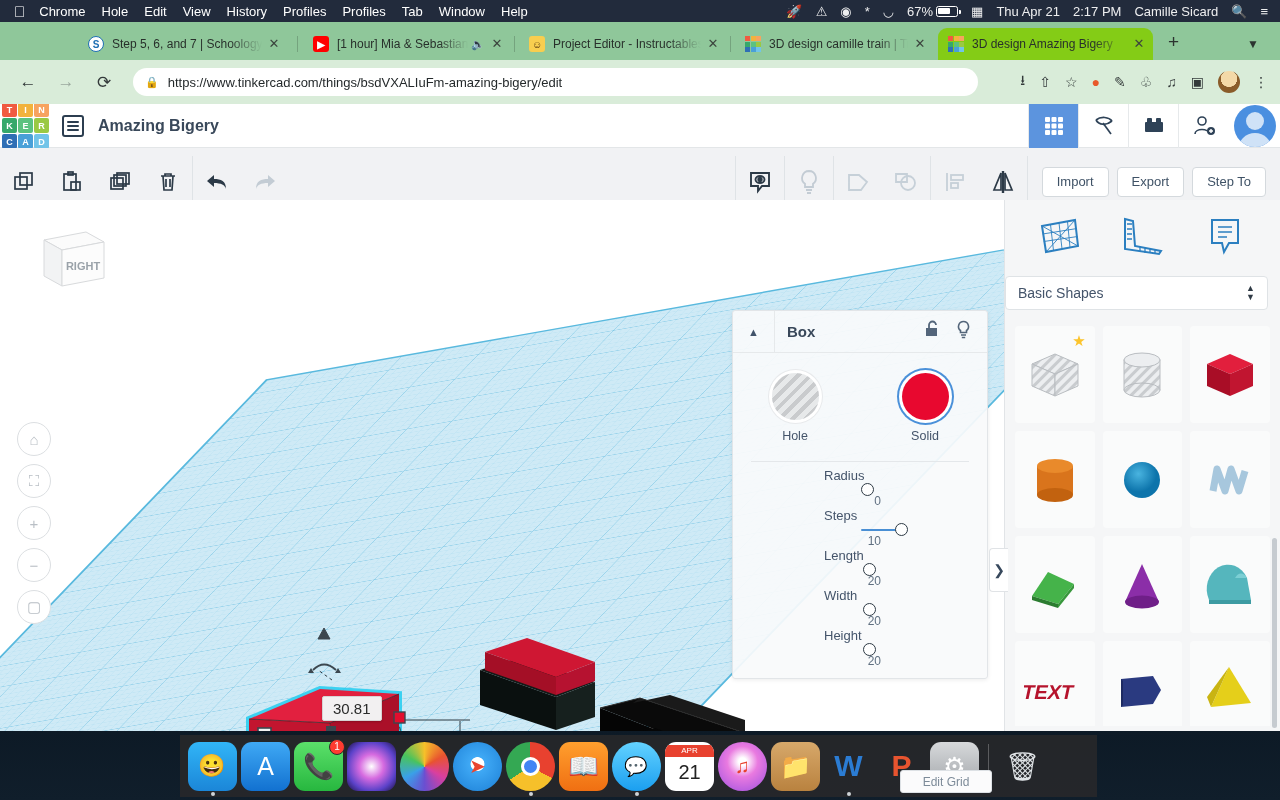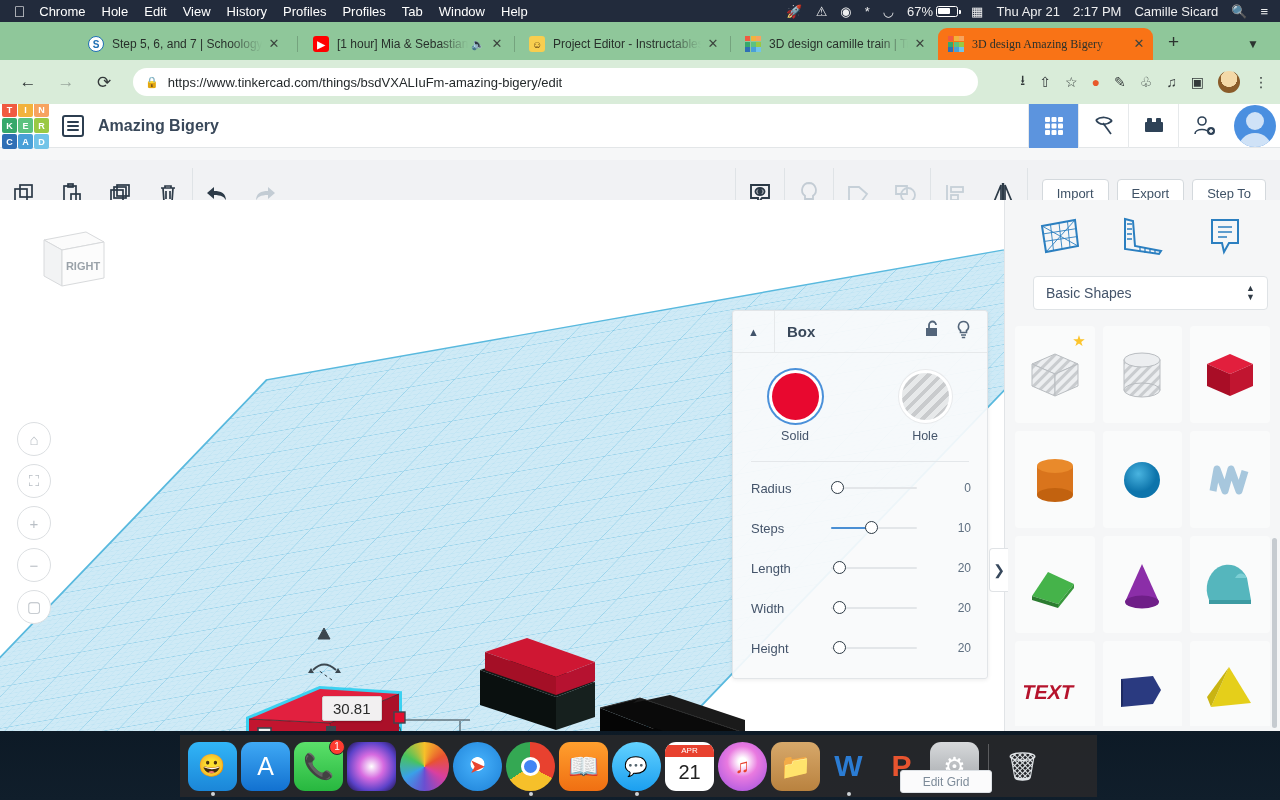--- a/index.html
+++ b/index.html
@@ -39,21 +39,21 @@
   }
   .tab .favicon{ width:16px;height:16px;flex:0 0 16px;margin-right:8px;border-radius:3px;
      display:flex;align-items:center;justify-content:center;font-size:10px;color:#fff;font-weight:bold;}
   .tab .ttl{ flex:1 1 auto; white-space:nowrap; overflow:hidden;
      -webkit-mask-image:linear-gradient(to right,#000 78%,transparent 100%);
      mask-image:linear-gradient(to right,#000 78%,transparent 100%); }
   .tab .x{ flex:0 0 16px; width:16px;height:16px; text-align:center; line-height:15px;
      font-size:13px; color:#3c443e; margin-left:4px;}
   .tab .spk{ flex:0 0 14px; font-size:11px; margin-left:3px; }
   .tab.inactive{ background:rgba(255,255,255,0.0); }
-  .tab.active{ background:#f97316; box-shadow:0 0 0 0 transparent;font-family:Liberation Serif, serif;}
+  .tab.active{ background:#84cc16; box-shadow:0 0 0 0 transparent;}
   .tabsep{position:absolute;top:14px;width:1px;height:16px;background:rgba(0,0,0,.18);}
   #newtab{position:absolute;top:13px;left:1168px;font-size:19px;color:#2c3430;line-height:14px;cursor:pointer;}
   #tablistbtn{position:absolute;top:15px;left:1247px;font-size:12px;color:#2c3430;}
 
   .tcfav{width:16px;height:16px;display:grid;grid-template-columns:repeat(3,1fr);grid-template-rows:repeat(3,1fr);gap:.5px;}
   .tcfav i{display:block;}
 
   
   #chrome-toolbar{
     position:absolute; top:60px; left:0; width:1280px; height:44px;
@@ -94,21 +94,21 @@
   .hdr-btn{ width:50px;display:flex;align-items:center;justify-content:center;
      border-left:1px solid #e6e9eb; color:#3d5166;}
   .hdr-btn.sel{ background:#5c94de; color:#fff;}
   #avatar-tc{ width:42px;height:42px;border-radius:50%;margin:1px 4px 0 6px;
      background:#4a8fe0; position:relative; overflow:hidden;}
   #avatar-tc:before{content:"";position:absolute;left:12px;top:7px;width:18px;height:18px;border-radius:50%;background:#cfe2f7;}
   #avatar-tc:after{content:"";position:absolute;left:4px;top:28px;width:34px;height:24px;border-radius:17px 17px 0 0;background:#cfe2f7;}
 
   
   #tc-toolbar{ position:absolute;top:44px;left:0;width:1280px;height:68px;background:#f1f2f4;
-     border-bottom:1px solid #dfe3e6; display:flex; align-items:center;margin-top:12px;}
+     border-bottom:1px solid #dfe3e6; display:flex; align-items:center;}
   .tb-ic{ width:48px;height:52px;display:flex;align-items:center;justify-content:center;color:#2c3a47;}
   .tb-ic.ghost{ color:#c3ccd4;}
   .tb-sep{ width:1px;height:52px;background:#dfe3e6; }
   .tb-spacer{ flex:1 1 auto; }
   .tb-btn{ height:30px;padding:0 14px;border:1px solid #d4d9dd;background:#fff;border-radius:4px;
      font-size:13px;color:#3f5266;display:flex;align-items:center;margin-right:8px;}
 
   
   #canvas{ position:absolute; top:96px; left:0; width:1004px; height:531px; background:#fff; overflow:hidden;}
   #viewcube{ position:absolute; left:24px; top:24px; width:84px; height:70px;}
@@ -128,21 +128,21 @@
   #props-head .hicons{ margin-left:auto; display:flex; gap:16px; padding-right:16px; color:#53657a;}
   #props-body{ padding:20px 0 10px 0;}
   #solidhole{ display:flex; justify-content:center; gap:50px; padding-bottom:6px;}
   .sh{ width:80px; text-align:center;}
   .sh .swatch{ width:47px;height:47px;border-radius:50%;margin:0 auto 9px auto;}
   .sh.solid .swatch{ background:#e8082f; box-shadow:0 0 0 3px #fff,0 0 0 5px #4a90d9;}
   .sh.hole .swatch{ background:repeating-linear-gradient(135deg,#c9cbcd 0 4px,#e7e9ea 4px 9px);
      box-shadow:0 0 0 3px #fff,0 0 0 4px #e8eaec;}
   .sh .lbl{ font-size:12.5px; color:#44546a;}
   #props-divider{ height:1px; background:#e4e7ea; margin:12px 18px 6px 18px;}
-  .prow{ display:flex; align-items:center; height:40px; padding:0 16px 0 18px;}
+  .prow{ display:flex; align-items:center; height:40px; padding:0 16px 0 18px;flex-direction:column;}
   .prow .pname{ width:74px; font-size:13px; color:#44546a;}
   .prow .ptrack{ position:relative; flex:1 1 auto; height:14px; margin:0 6px;}
   .prow .ptrack .bar{ position:absolute;left:0;right:8px;top:6px;height:2px;background:#e3e6e9;border-radius:1px;}
   .prow .ptrack .fill{ position:absolute;left:0;top:6px;height:2px;background:#4a8fd4;border-radius:1px;}
   .prow .ptrack .knob{ position:absolute;top:0;width:13px;height:13px;border-radius:50%;
      background:#fff;border:1.6px solid #2e3a45;}
   .prow .pval{ width:40px; text-align:right; font-size:12px; color:#5f6f80;}
 
   
   #editgrid{ position:absolute; left:900px; top:666px; width:92px;height:23px;border:1px solid #dde1e5;
@@ -152,21 +152,21 @@
   
   #rail-arrow{ position:absolute; left:989px; top:444px; width:19px;height:44px;background:#fff;
      border:1px solid #e0e3e6; border-right:none; border-radius:4px 0 0 4px;
      display:flex;align-items:center;justify-content:center;font-size:14px;color:#37485c;z-index:22;}
 
   
   #shapepanel{ position:absolute;top:96px;left:1004px;width:276px;height:531px;background:#f5f6f7;
      border-left:1px solid #e1e4e7;}
   #sp-icons{ display:flex; justify-content:space-around; align-items:center; height:72px; padding:0 14px;}
   #sp-icons .spi{ width:52px;height:46px;display:flex;align-items:center;justify-content:center;color:#2b7fc0;}
-  #sp-select{ margin:4px 12px 0 28px; height:34px;background:#fff;border:1px solid #dfe3e6;border-radius:4px;
+  #sp-select{ margin:4px 12px 0 0; height:34px;background:#fff;border:1px solid #dfe3e6;border-radius:4px;
      display:flex;align-items:center;padding:0 12px;font-size:14px;color:#44546a;}
   #sp-select .caret{ margin-left:auto; font-size:9px; line-height:9px; color:#2f3a45; text-align:center;}
   #sp-grid{ margin:16px 10px 0 10px; display:grid; grid-template-columns:repeat(3,1fr); gap:8px;
      height:400px; overflow:hidden; }
   .shapecell{ background:#fafbfb; border-radius:4px; height:97px; position:relative;
      display:flex;align-items:center;justify-content:center;}
   .shapecell .star{ position:absolute; right:9px; top:6px; color:#fcc42c; font-size:15px;}
   #sp-scroll{ position:absolute; right:3px; top:338px; width:5px;height:190px;background:#c6cbd0;border-radius:3px;}
 
   
@@ -580,27 +580,27 @@
         <span>
           <svg width="15" height="19" viewBox="0 0 15 19" fill="none" stroke="#53657a" stroke-width="1.6">
               <path d="M7.5 1.5a5 5 0 00-3 9v2h6v-2a5 5 0 00-3-9z"></path>
               <path d="M5 15h5M5.8 17.5h3.4"></path>
             </svg>
         </span>
       </div>
     </div>
     <div id="props-body">
       <div id="solidhole">
+        <div class="sh hole">
+          <div class="swatch"></div>
+          <div class="lbl">Hole</div>
+        </div>
         <div class="sh solid">
           <div class="swatch"></div>
           <div class="lbl">Solid</div>
-        </div>
-        <div class="sh hole">
-          <div class="swatch"></div>
-          <div class="lbl">Hole</div>
         </div>
       </div>
       <div id="props-divider"></div>
 
       <div class="prow">
         <div class="pname">Radius</div>
         <div class="ptrack">
           <div class="bar"></div>
             <div class="knob" style="left:0px;"></div>
         </div>

